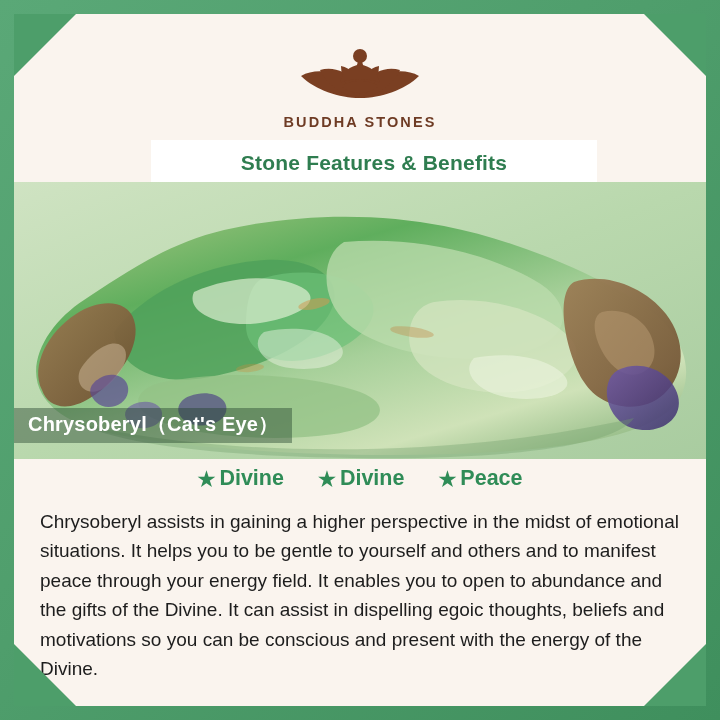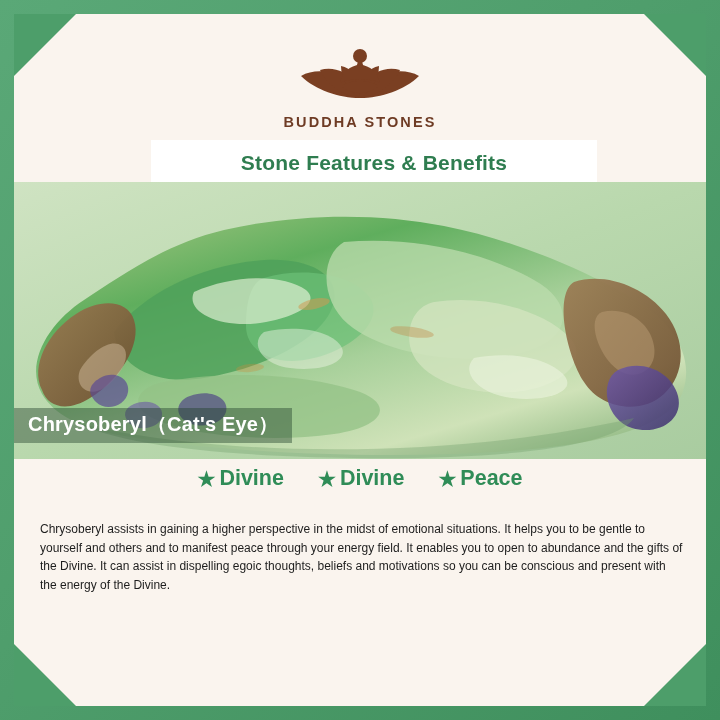--- a/index.html
+++ b/index.html
@@ -157,22 +157,22 @@
     color: #2f8c57;
     font-size: 20px;
     line-height: 1;
   }
 
   
   .desc {
     position: absolute;
     left: 26px;
     right: 22px;
-    top: 494px;
-    font-size: 12px;
+    top: 474px;
+    font-size: 19px;
     line-height: 1.55;
     color: #1d1d1d;
     text-align: left;
   }
 
   
 </style>
 </head>
 <body>
 

